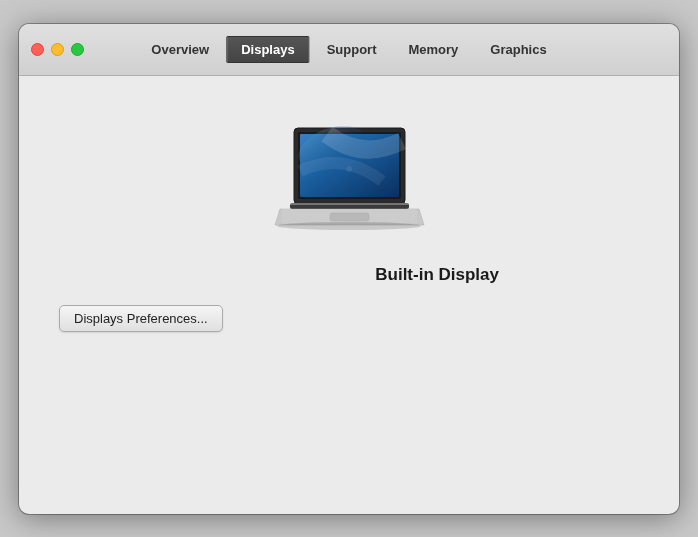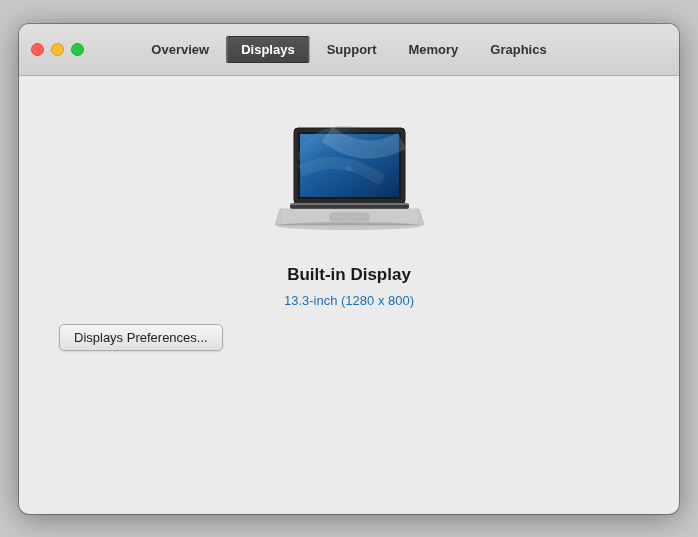--- a/index.html
+++ b/index.html
@@ -105,21 +105,21 @@
       margin-bottom: 30px;
     }
 
     
     .laptop-svg {
       width: 155px;
       height: 105px;
     }
 
     .display-info {
-      text-align: center;
+      text-align: right;
       width: 100%;
       max-width: 300px;
       margin: 0 auto;
     }
 
     .display-title {
       font-size: 17px;
       font-weight: bold;
       color: #1a1a1a;
       margin-bottom: 8px;
@@ -210,20 +210,19 @@
         <ellipse cx="77" cy="100" rx="72" ry="4" fill="rgba(0,0,0,0.15)"></ellipse>
 
         <rect x="18" y="77" width="119" height="2" rx="1" fill="rgba(255,255,255,0.3)"></rect>
 
         <circle cx="77" cy="43" r="3" fill="rgba(255,255,255,0.08)"></circle>
       </svg>
     </div>
 
     <div class="display-info">
       <div class="display-title">Built-in Display</div>
-      <div class="display-spec">13.3-inch (1280 x 800)</div>
     </div>
 
     <div class="bottom-bar">
       <button class="prefs-button">Displays Preferences...</button>
     </div>
   </div>
 </div>
 
 </body></html>

